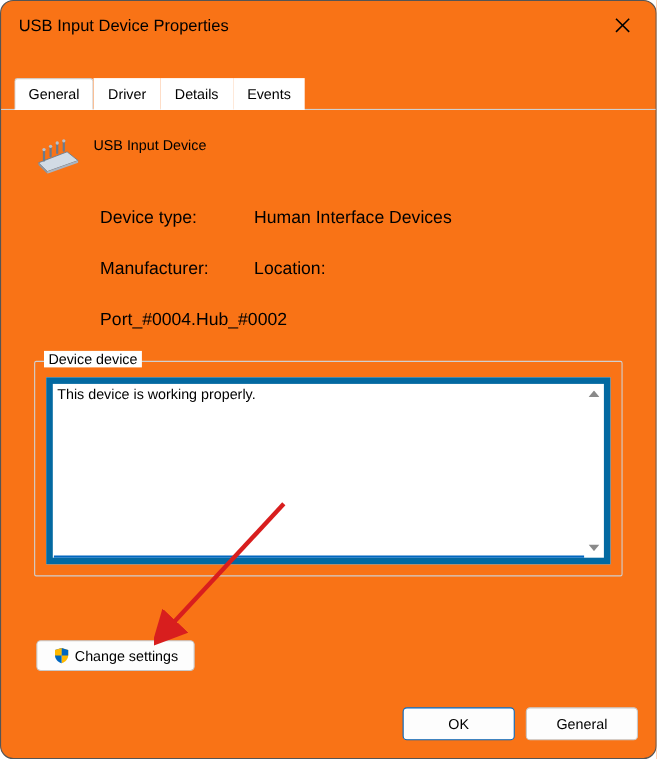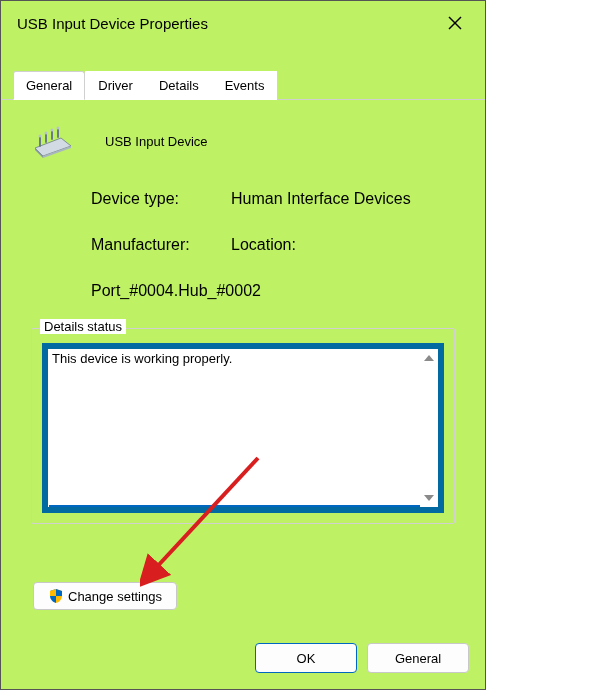--- a/index.html
+++ b/index.html
@@ -8,25 +8,25 @@
     font-family: "Segoe UI", Tahoma, sans-serif;
     font-size: 13px;
     background: #fff;
     width: 597px;
     height: 690px;
     position: relative;
     overflow: hidden;
     color: #000;
   }
   .window {
-    width: 486px;
+    width: 597px;
     height: 690px;
     border: 1px solid #555;
-    border-radius: 0;
-    background: #bef264;
+    border-radius: 12px;
+    background: #f97316;
     display: flex;
     flex-direction: column;
   }
   .titlebar {
     display: flex;
     align-items: center;
     justify-content: space-between;
     padding: 8px 14px 6px 16px;
   }
   .title {
@@ -63,22 +63,22 @@
     border-radius: 3px 3px 0 0;
   }
   .tabpage {
     flex: 1;
     padding: 24px 26px 16px 26px;
     display: flex;
     flex-direction: column;
   }
   .device-header {
     display: flex;
-    align-items: center;
-    gap: 32px;
+    align-items: flex-start;
+    gap: 12px;
     margin-bottom: 32px;
     padding-left: 6px;
   }
   .device-icon {
     width: 40px;
     height: 34px;
     flex-shrink: 0;
   }
   .device-name { font-size: 13px; }
   .props {
@@ -220,21 +220,21 @@
 
     <div class="props">
       <div>Device type:</div>
       <div>Human Interface Devices</div>
       <div>Manufacturer:</div>
       <div>Location:</div>
       <div>Port_#0004.Hub_#0002</div>
     </div>
 
     <div class="fieldset">
-      <div class="fieldset-legend">Details status</div>
+      <div class="fieldset-legend">Device device</div>
       <div class="status-box">
         <div class="status-box-text">This device is working properly.</div>
         <div class="scroll-up">
           <svg width="10" height="6" viewBox="0 0 10 6">
               <polygon points="5,0 10,6 0,6" fill="#8a8a8a"></polygon>
             </svg>
         </div>
         <div class="scroll-down">
           <svg width="10" height="6" viewBox="0 0 10 6">
               <polygon points="0,0 10,0 5,6" fill="#8a8a8a"></polygon>

